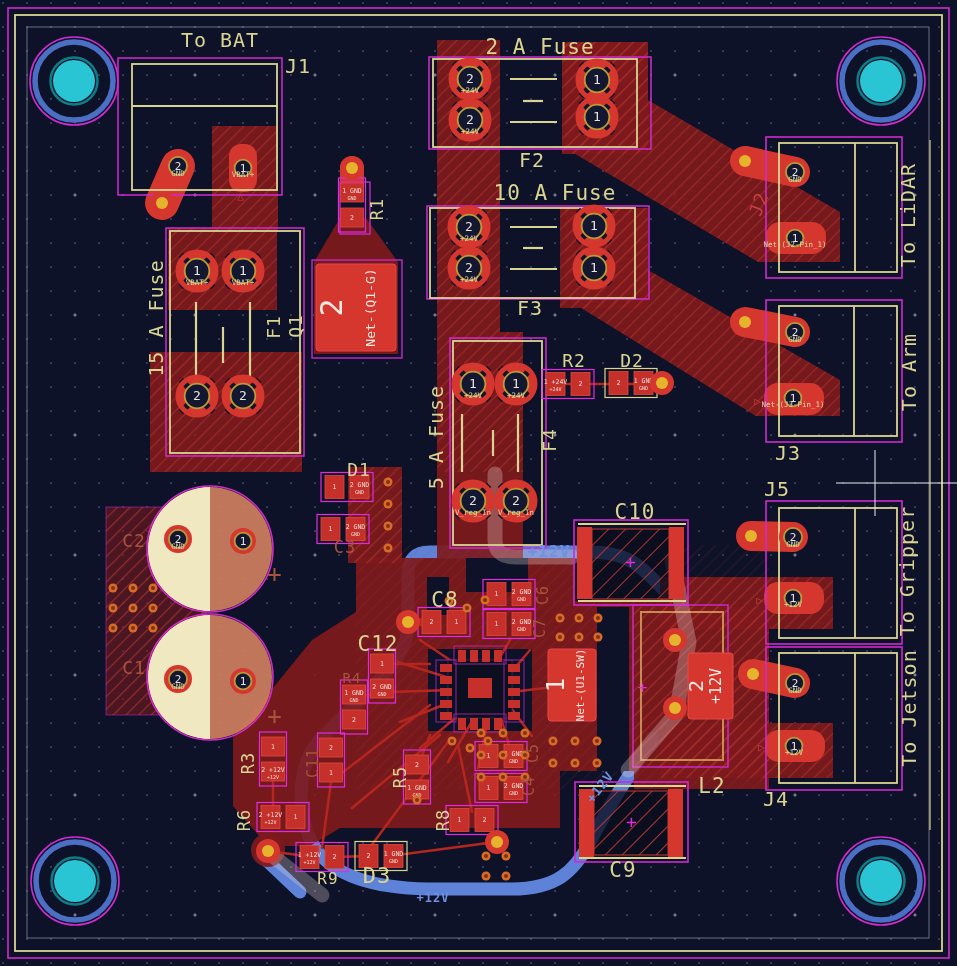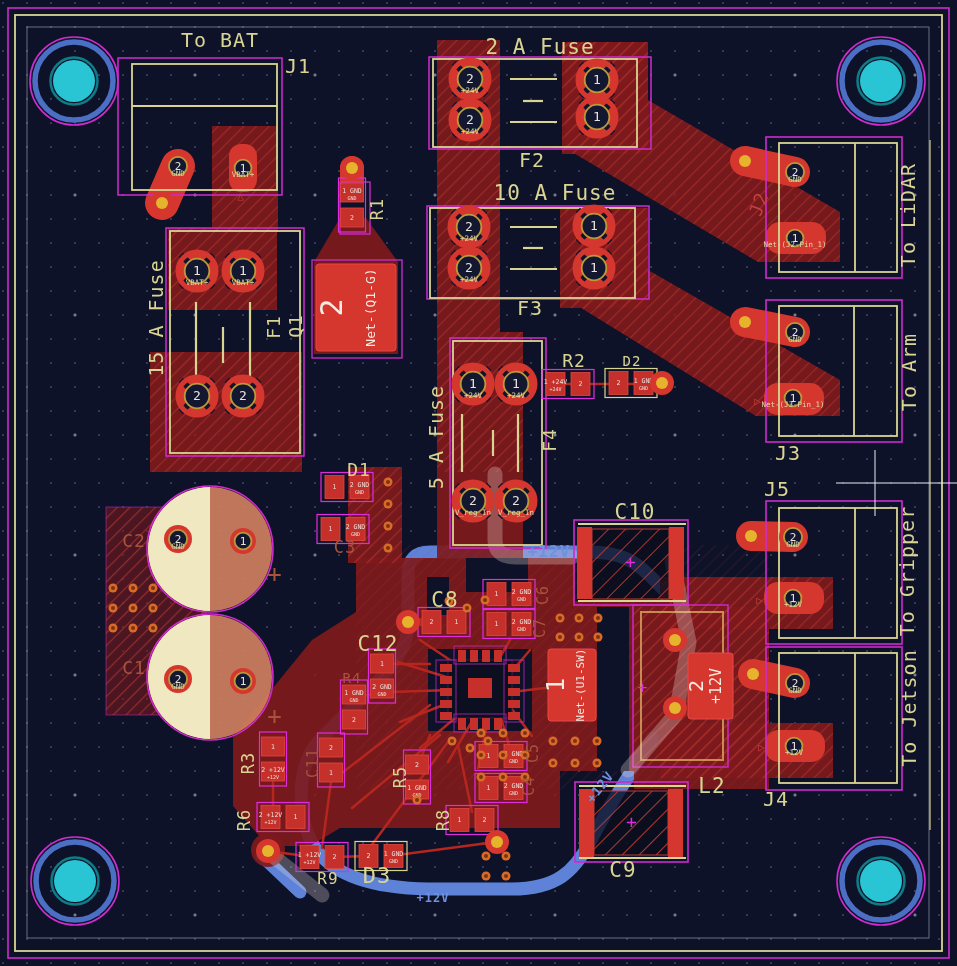--- a/index.html
+++ b/index.html
@@ -950,21 +950,21 @@
       <div class="lbl silk" style="left: 532px; top: 160px; font-size: 20px; --r: 0deg;">F2</div>
       <div class="lbl silk" style="left: 555px; top: 193px; font-size: 21px; --r: 0deg;">10 A Fuse</div>
       <div class="lbl silk" style="left: 530px; top: 308px; font-size: 20px; --r: 0deg;">F3</div>
       <div class="lbl silk" style="left: 156px; top: 318px; font-size: 20px; --r: -90deg;">15 A Fuse</div>
       <div class="lbl silk" style="left: 274px; top: 327px; font-size: 18px; --r: -90deg;">F1</div>
       <div class="lbl silk" style="left: 296px; top: 326px; font-size: 18px; --r: -90deg;">Q1</div>
       <div class="lbl silk" style="left: 377px; top: 209px; font-size: 17px; --r: -90deg;">R1</div>
       <div class="lbl silk" style="left: 436px; top: 437px; font-size: 20px; --r: -90deg;">5 A Fuse</div>
       <div class="lbl silk" style="left: 550px; top: 440px; font-size: 18px; --r: -90deg;">F4</div>
       <div class="lbl silk" style="left: 574px; top: 361px; font-size: 18px; --r: 0deg;">R2</div>
-      <div class="lbl silk" style="left: 632px; top: 361px; font-size: 14px; --r: 0deg;">D2</div>
+      <div class="lbl silk" style="left: 632px; top: 361px; font-size: 18px; --r: 0deg;">D2</div>
       <div class="lbl silk" style="left: 359px; top: 470px; font-size: 18px; --r: 0deg;">D1</div>
       <div class="lbl silk" style="left: 622px; top: 512px; font-size: 21px; margin-left: 13px; --r: 0deg;">C10</div>
       <div class="lbl silk" style="left: 445px; top: 600px; font-size: 21px; --r: 0deg;">C8</div>
       <div class="lbl silk" style="left: 378px; top: 644px; font-size: 21px; --r: 0deg;">C12</div>
       <div class="lbl red" style="left: 759px; top: 204px; font-size: 18px; --r: -70deg;">J2</div>
       <div class="lbl silk" style="left: 908px; top: 215px; font-size: 20px; --r: -90deg;">To LiDAR</div>
       <div class="lbl silk" style="left: 909px; top: 372px; font-size: 20px; --r: -90deg;">To Arm</div>
       <div class="lbl silk" style="left: 788px; top: 453px; font-size: 20px; --r: 0deg;">J3</div>
       <div class="lbl silk" style="left: 777px; top: 489px; font-size: 20px; --r: 0deg;">J5</div>
       <div class="lbl silk" style="left: 907px; top: 571px; font-size: 20px; --r: -90deg;">To Gripper</div>

